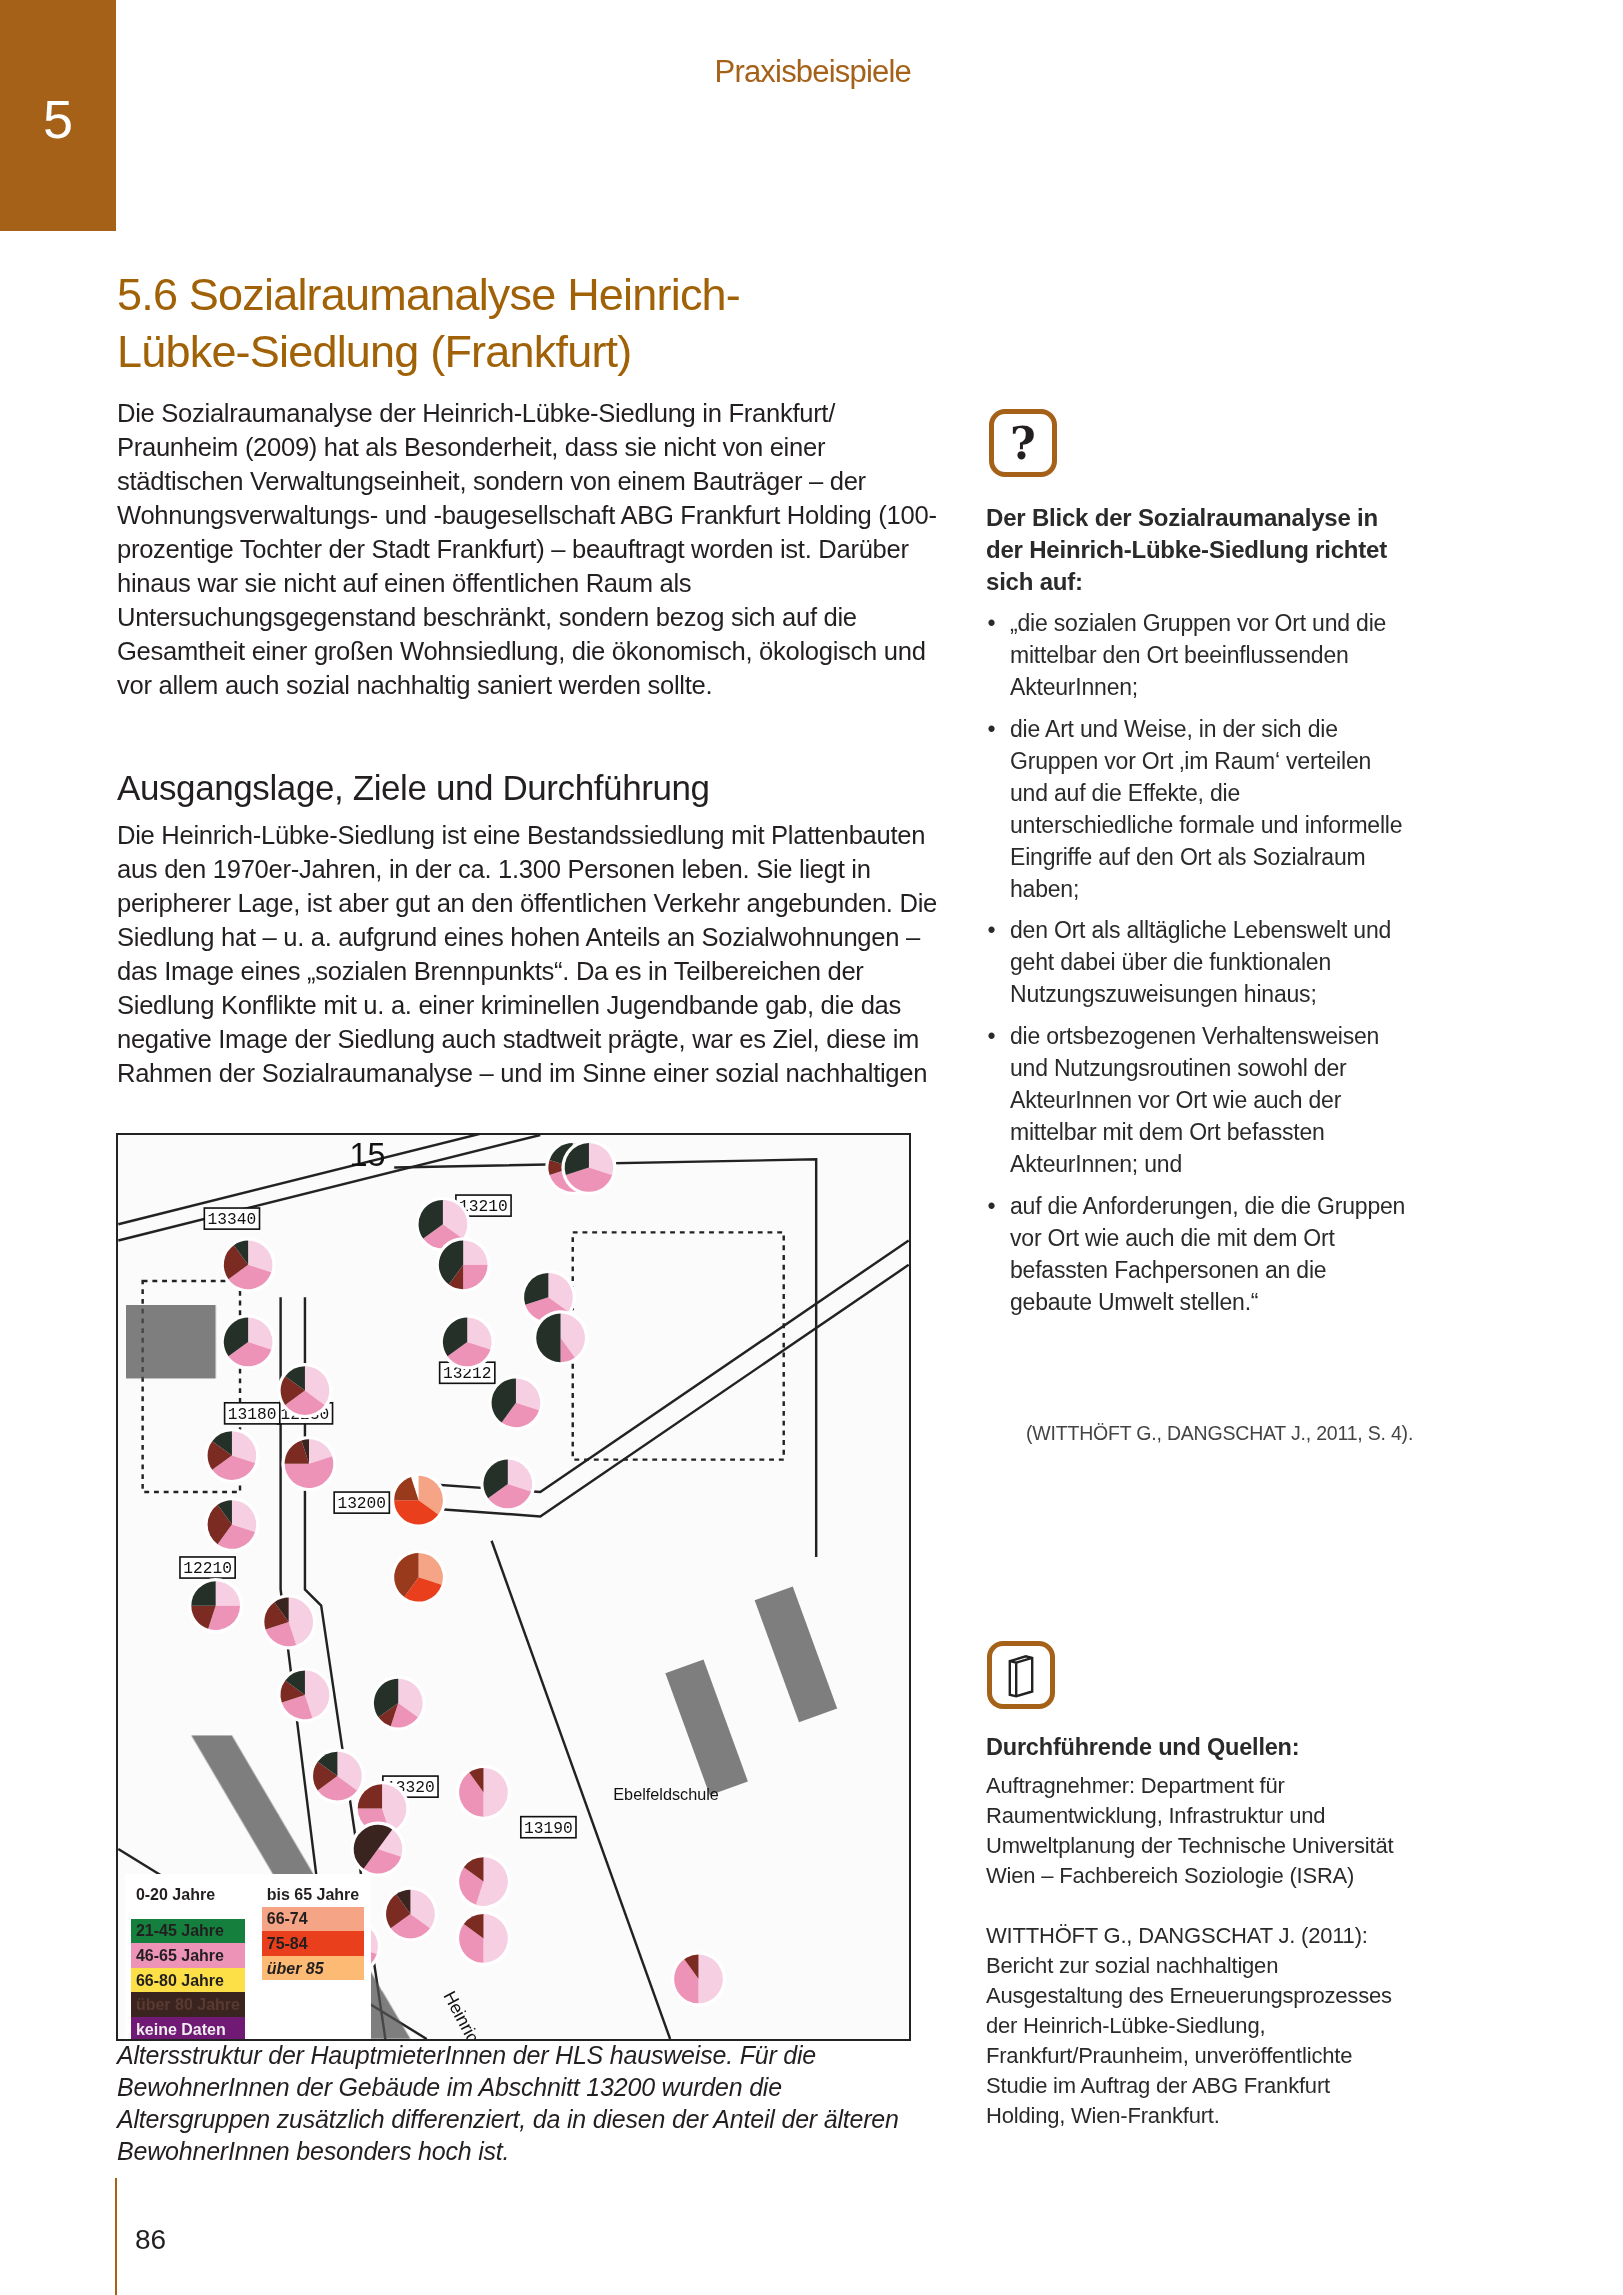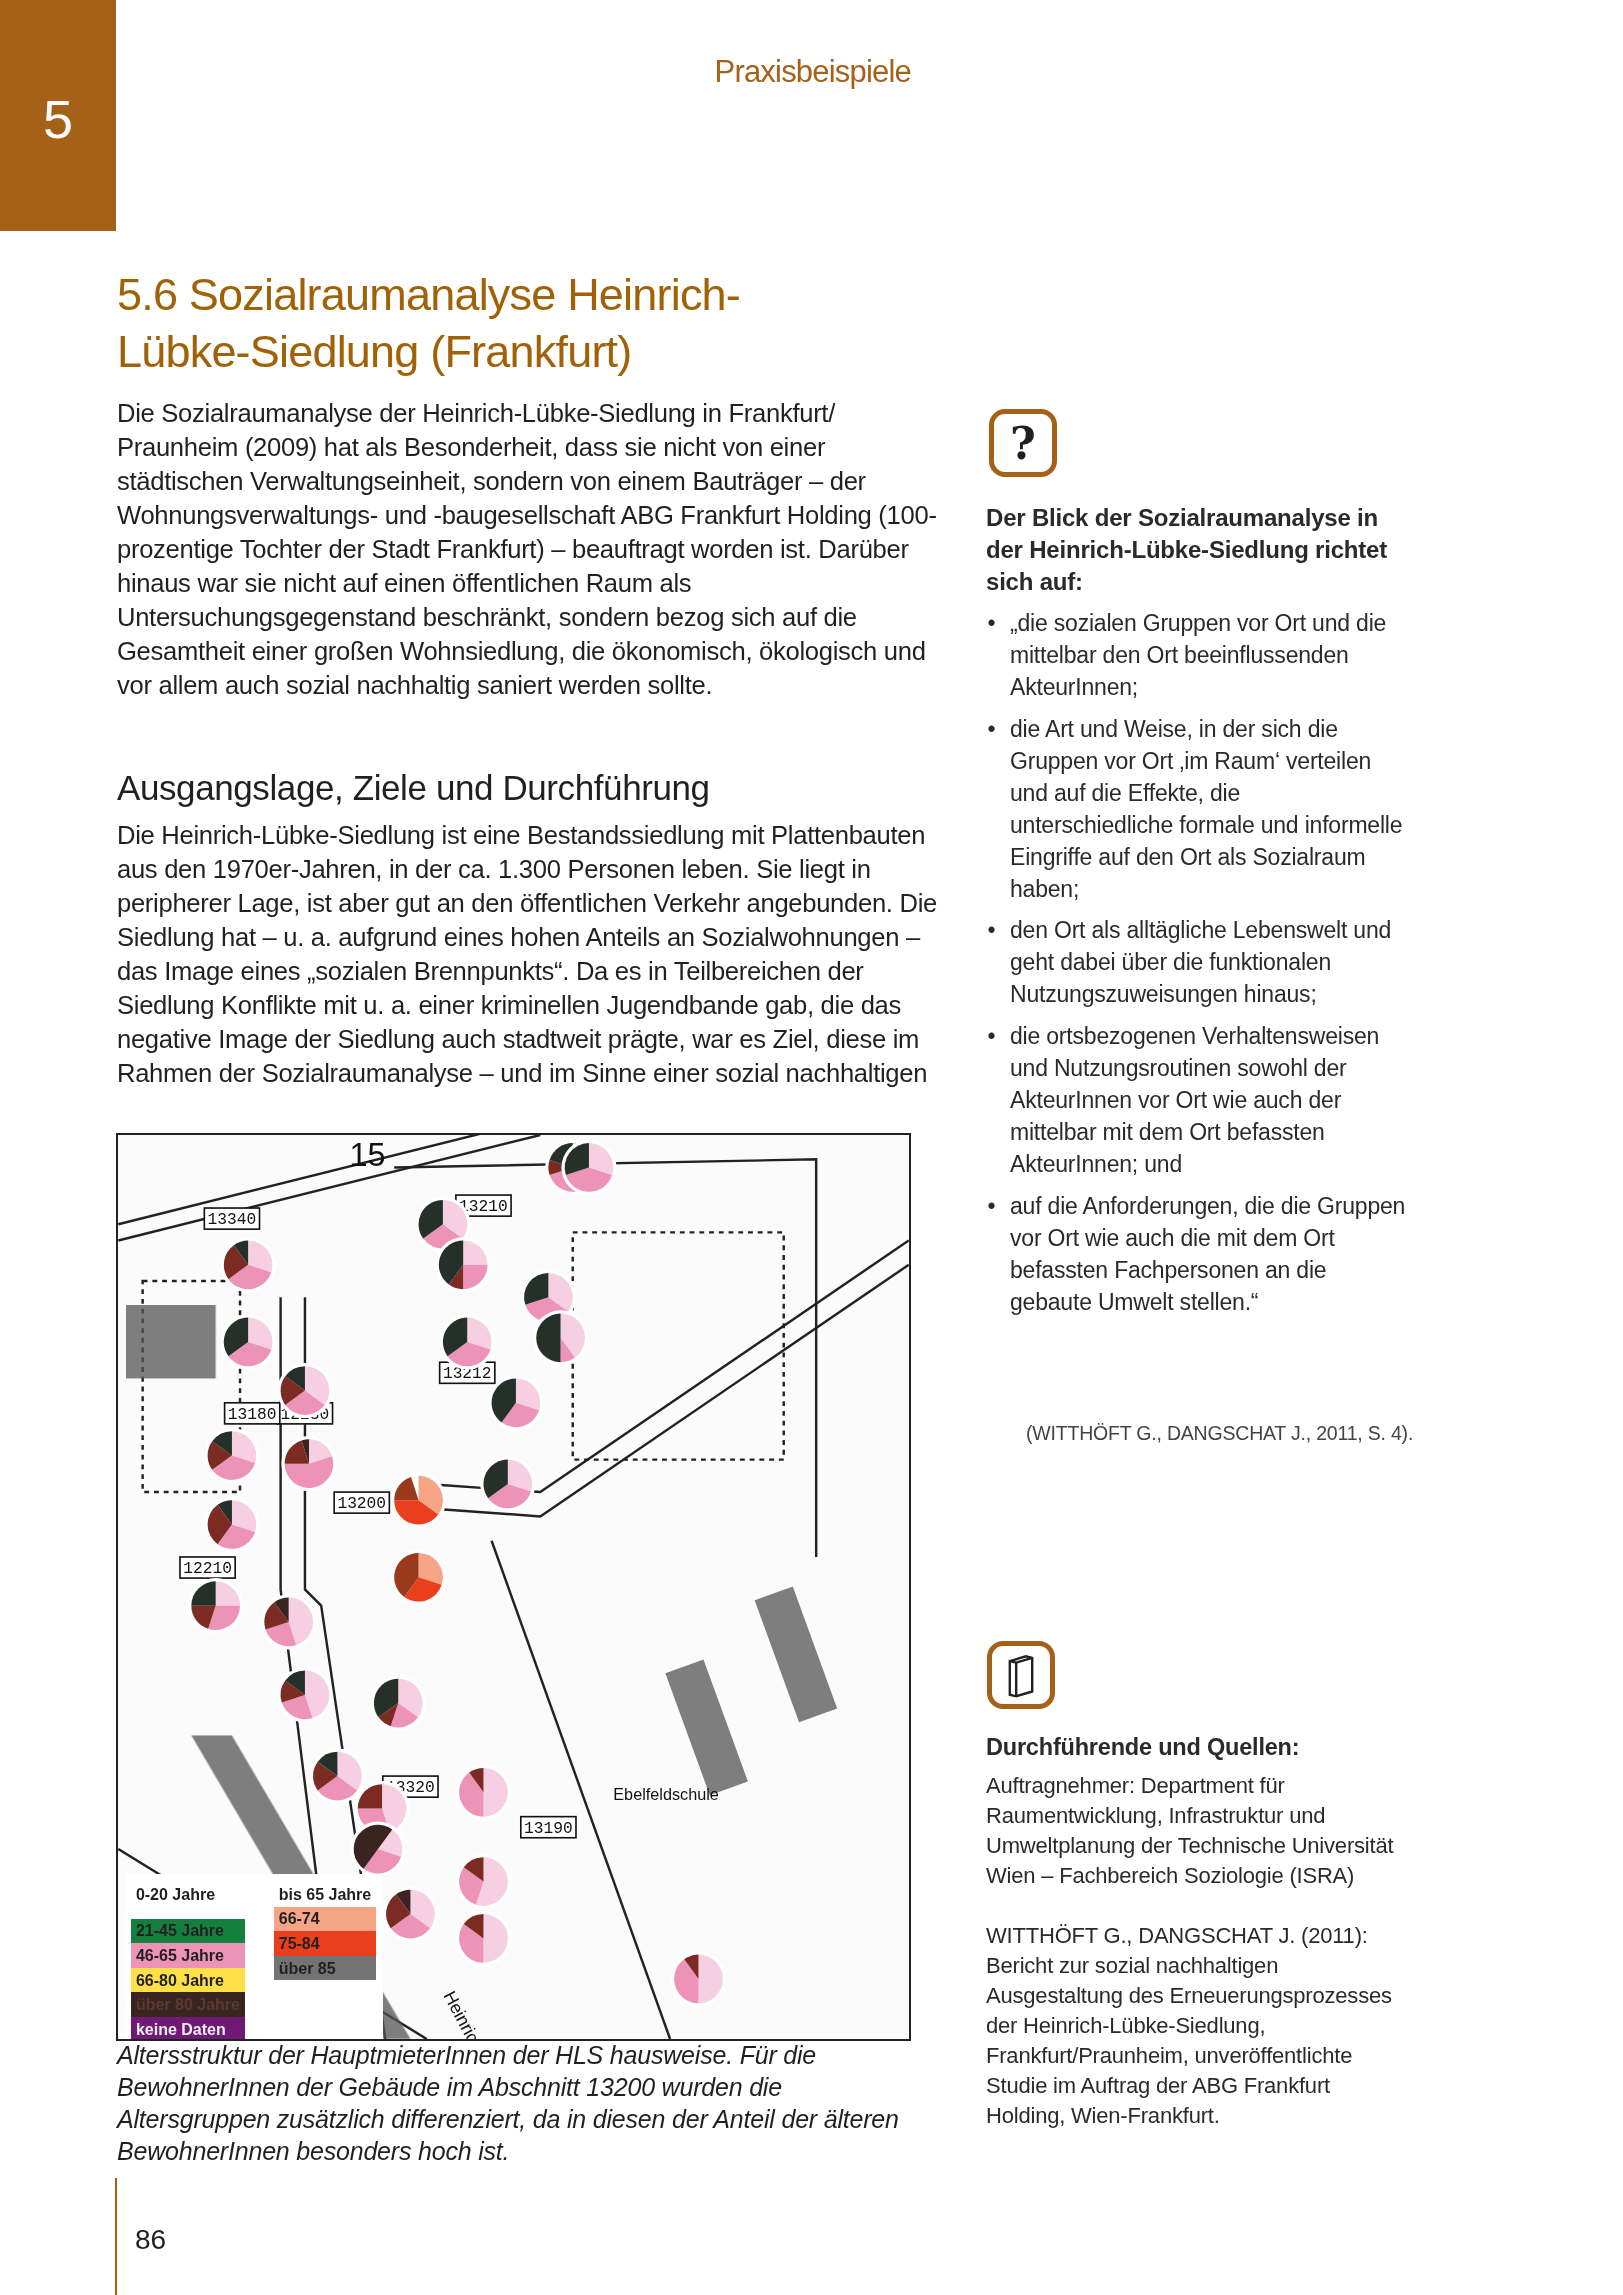--- a/index.html
+++ b/index.html
@@ -22,21 +22,21 @@
   .side { position:absolute; left:986px; width:422px; font-size:23px; line-height:32px; letter-spacing:-0.2px; color:#2a2a2a; }
   .side-head { top:502px; font-weight:bold; font-size:24px; line-height:32px; margin:0; }
   .side-list { top:607px; margin:0; padding:0; list-style:none; }
   .side-list li { position:relative; padding-left:24px; margin-bottom:9.7px; }
   .side-list li::before { content:"•"; position:absolute; left:1.6px; top:0; }
   .cite { top:1404px; font-size:19.5px; line-height:27px; color:#444; padding-left:24px; margin:16px; }
   .src-head { top:1731px; font-weight:bold; font-size:23.5px; margin:0; }
   .src-p { font-size:22px; line-height:30px; margin:0; }
   .src1 { top:1771px; }
   .src2 { top:1921px; }
-  .legend { position:absolute; left:6.5px; top:739px; background:#fff; padding:8px 6.5px; display:flex; gap:29px; font-size:16px; font-weight:bold; }
+  .legend { position:absolute; left:6.5px; top:739px; background:#fff; padding:8px 6.5px; display:flex; gap:17px; font-size:16px; font-weight:bold; }
   .legend-col { display:flex; flex-direction:column; }
   .legend-row { padding:0.8px 4.9px; height:23px; line-height:23px; white-space:nowrap; }
 </style>
 </head>
 <body>
 
 <div class="chapter-tab">
   <div class="chapter-num">5</div>
 </div>
 <div class="running-head">Praxisbeispiele</div>
@@ -299,21 +299,21 @@
         <div class="legend-row" style="background: #15803d; margin-top: 12px;">21-45 Jahre</div>
         <div class="legend-row" style="background: rgb(238, 147, 184);">46-65 Jahre</div>
         <div class="legend-row" style="background: #fde047;">66-80 Jahre</div>
         <div class="legend-row" style="background: rgb(58, 36, 32); color: rgb(90, 58, 48);">über 80 Jahre</div>
         <div class="legend-row" style="background: #701a75; color: rgb(238, 238, 238);">keine Daten</div>
       </div>
     <div class="legend-col" id="legend-right">
         <div class="legend-row" style="background: rgb(255, 255, 255);">bis 65 Jahre</div>
         <div class="legend-row" style="background: rgb(245, 165, 133);">66-74</div>
         <div class="legend-row" style="background: rgb(234, 63, 28);">75-84</div>
-        <div class="legend-row" style="background: #737373;">über 85</div>
+        <div class="legend-row" style="background: #fdba74; font-style: italic;">über 85</div>
       </div>
   </div>
 </div>
 
 <p class="caption">Altersstruktur der HauptmieterInnen der HLS hausweise. Für die BewohnerInnen der Gebäude im Abschnitt 13200 wurden die Altersgruppen zusätzlich differenziert, da in diesen der Anteil der älteren BewohnerInnen besonders hoch ist.</p>
 
 <div class="icon-box qicon">?</div>
 <p class="side side-head">Der Blick der Sozialraumanalyse in der Heinrich-Lübke-Siedlung richtet sich auf:</p>
 <ul class="side side-list">
   <li>„die sozialen Gruppen vor Ort und die mittelbar den Ort beeinflussenden AkteurInnen;</li>

